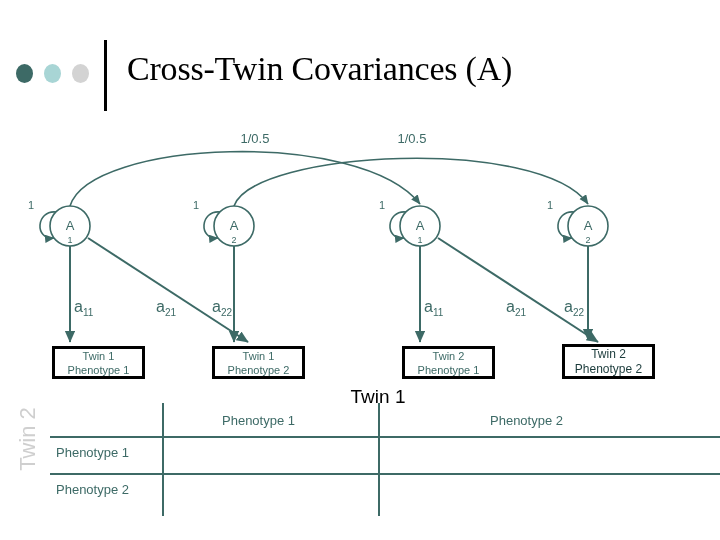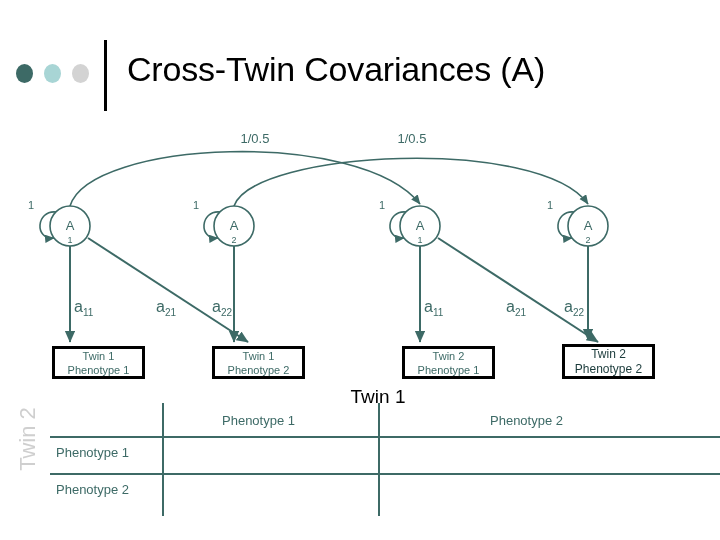--- a/index.html
+++ b/index.html
@@ -13,21 +13,21 @@
     position: relative;
     overflow: hidden;
     font-family: "Liberation Sans", sans-serif;
     -webkit-font-smoothing: antialiased;
   }
 
   
   #title-bar {
     position: absolute;
     left: 0; top: 0;
-    width: 613px; height: 120px;
+    width: 613px; height: 120px; font-family: Liberation Serif, serif;
   }
   .deco-dot {
     position: absolute;
     width: 17px; height: 19px;
     border-radius: 50%;
   }
   #deco-dot-1 { left: 16px;  top: 64px; background: #3d6a66; }
   #deco-dot-2 { left: 44px;  top: 64px; background: #a8d5d5; }
   #deco-dot-3 { left: 72px;  top: 64px; background: #d3d3d3; }
   #title-rule {

